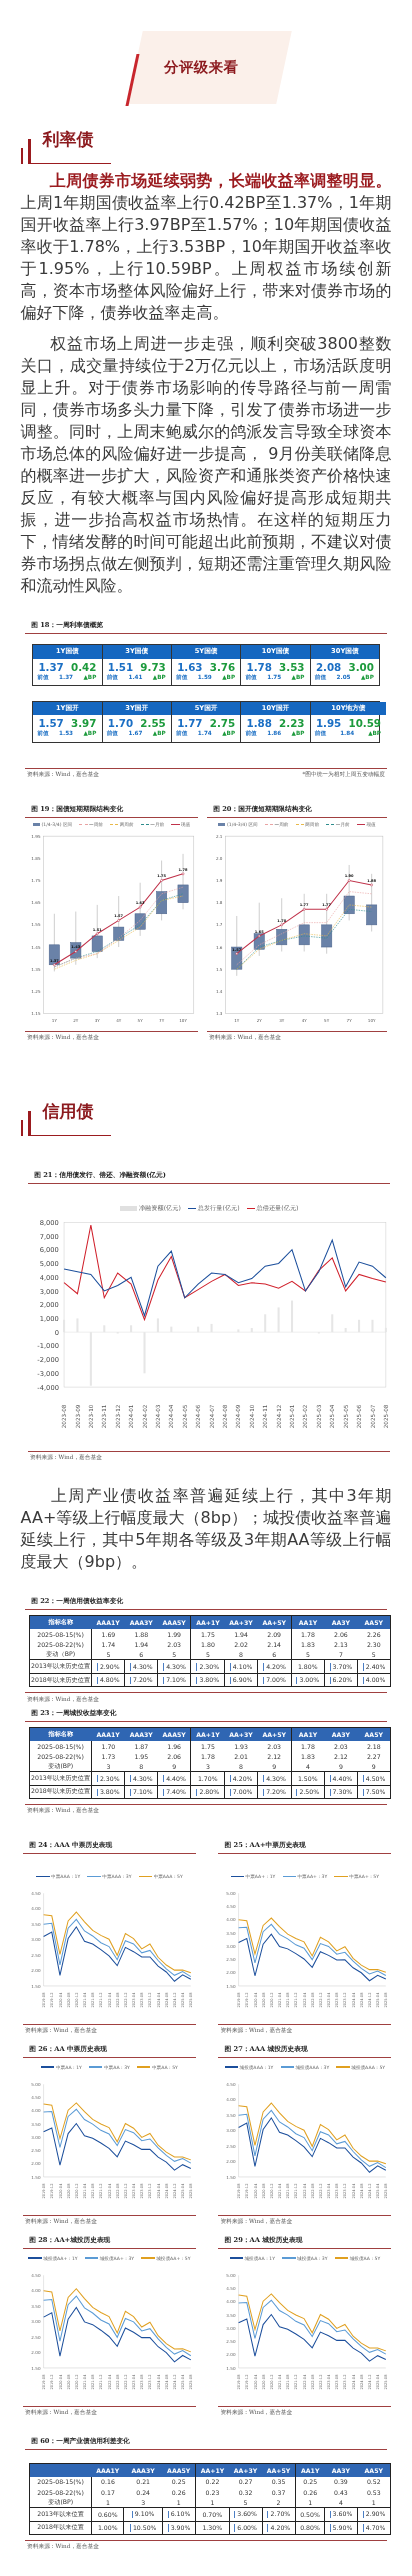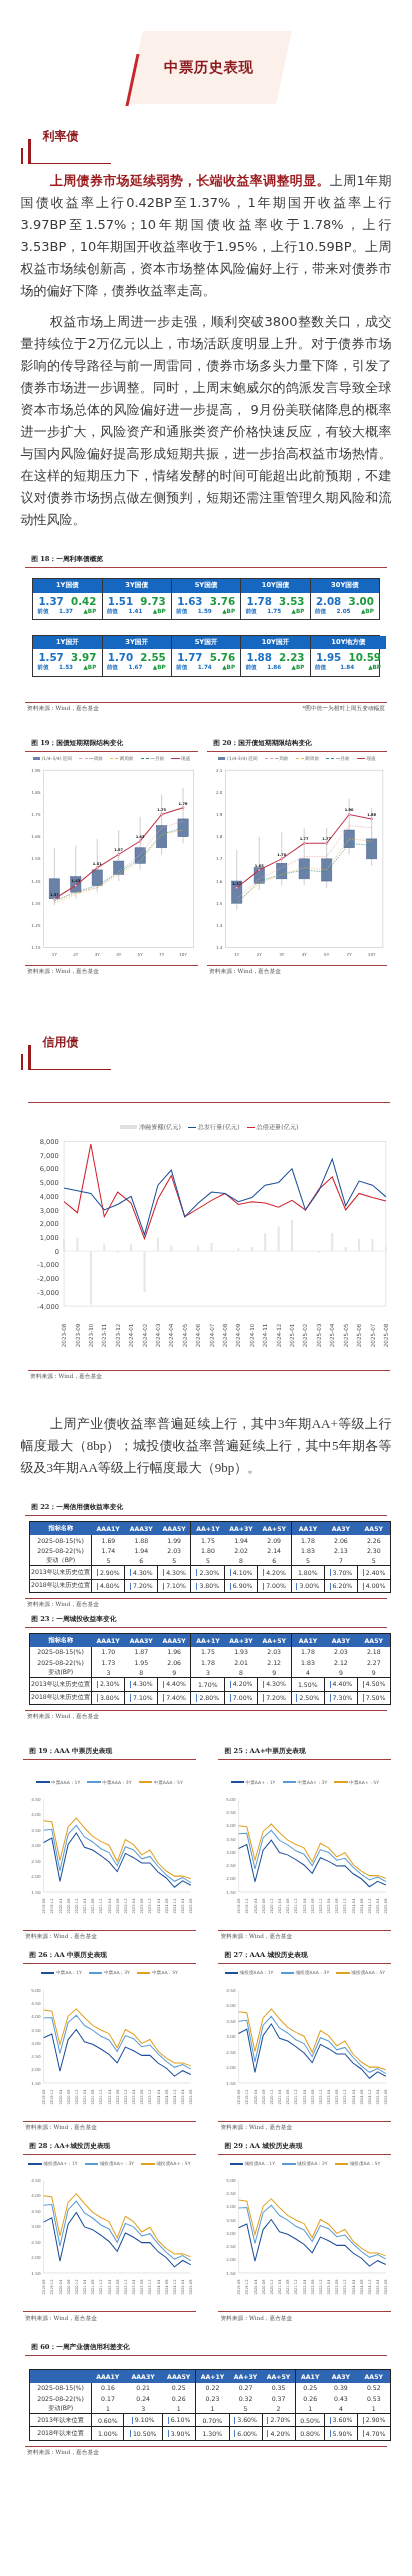--- a/index.html
+++ b/index.html
@@ -10,23 +10,23 @@
   .banner { height: 108px; position: relative; }
   .banner-bg { position: absolute; left: 135px; top: 31px; width: 149px; height: 73px; background: #fbf0ea; transform: skewX(-12deg); }
   .banner-slash { position: absolute; left: 131px; top: 54px; width: 2.6px; height: 52px; background: #c8262d; transform: skewX(-12deg); }
   .banner-title { position: absolute; left: 164px; top: 58px; font-size: 14.4px; font-weight: bold; color: #8c1a1e; letter-spacing: 0.5px; }
 
   
   .sec-head { position: relative; height: 62px; margin-left: 20.6px; }
   .sec-head .bar1 { position: absolute; left: 0; top: 40px; width: 2.6px; height: 15.5px; background: #9b1b1f; }
   .sec-head .bar2 { position: absolute; left: 7.7px; top: 31px; width: 2.6px; height: 25px; background: #9b1b1f; }
   .sec-head .line { position: absolute; left: 7.7px; top: 55px; width: 83px; height: 1px; background: #9b1b1f; }
-  .sec-head .label { position: absolute; left: 22px; top: 19.6px; font-size: 12px; font-weight: bold; color: #8c1a1e; }
-
-  .para { padding: 0 20.6px; font-size: 13px; line-height: 22px; color: #3a3a3a; text-align: justify; margin-bottom: 9.3px; }
+  .sec-head .label { position: absolute; left: 22px; top: 19.6px; font-size: 17px; font-weight: bold; color: #8c1a1e; }
+
+  .para { padding: 0 20.6px; font-size: 16px; line-height: 22px; color: #3a3a3a; text-align: justify; margin-bottom: 9.3px; }
   .para .indent { display: inline-block; width: 29px; }
   .hl { color: #9b1b1f; font-weight: bold; }
 
   .fig { margin: 0 25px; }
   .fig-title { font-size: 6.7px; font-weight: bold; color: #222; padding: 3.1px 6.2px; font-family: "DejaVu Serif", serif; }
   .fig-rule { height: 1px; background: #a04040; }
   .fig-src { font-size: 5.7px; color: #555; padding: 2.1px 2.1px; font-family: "DejaVu Serif", serif; display: flex; justify-content: space-between; }
 
   
   .cards { padding: 10.3px 7.2px; }
@@ -62,21 +62,21 @@
   .ytab tr.pos td .mark { display: inline-block; width: 1px; height: 7.2px; background: #4b7ec4; margin-right: 2.1px; vertical-align: middle; }
 </style>
 </head>
 <body>
 
 <div class="page">
 
   <div class="banner">
     <div class="banner-bg"></div>
     <div class="banner-slash"></div>
-    <div class="banner-title">中票历史表现</div>
+    <div class="banner-title">分评级来看</div>
   </div>
 
   <div class="sec-head">
     <div class="bar1"></div>
     <div class="bar2"></div>
     <div class="line"></div>
     <div class="label">利率债</div>
   </div>
 
   <p class="para"><span class="indent"></span><span class="hl">上周债券市场延续弱势，长端收益率调整明显。</span><span>上周1年期国债收益率上行0.42BP至1.37%，1年期国开收益率上行3.97BP至1.57%；10年期国债收益率收于1.78%，上行3.53BP，10年期国开收益率收于1.95%，上行10.59BP。上周权益市场续创新高，资本市场整体风险偏好上行，带来对债券市场的偏好下降，债券收益率走高。</span></p>
@@ -170,21 +170,21 @@
           <div class="card-sub">
             <span class="lbl">前值</span>
             <span class="pv">1.67</span>
             <span class="bp">▲BP</span>
           </div>
         </div>
           <div class="card">
           <div class="card-head">5Y国开</div>
           <div class="card-main">
             <span class="v">1.77</span>
-            <span class="d">5.76</span>
+            <span class="d">2.75</span>
           </div>
           <div class="card-sub">
             <span class="lbl">前值</span>
             <span class="pv">1.74</span>
             <span class="bp">▲BP</span>
           </div>
         </div>
           <div class="card">
           <div class="card-head">10Y国开</div>
           <div class="card-main">
@@ -385,20 +385,21 @@
 
   <div class="sec-head" style="margin-top:36px;">
     <div class="bar1"></div>
     <div class="bar2"></div>
     <div class="line"></div>
     <div class="label">信用债</div>
   </div>
 
 
   <div class="fig" style="margin-top:26px;margin-left:28px;margin-right:21.6px;">
+    <div class="fig-title">图 21：信用债发行、偿还、净融资额(亿元)</div>
     <div class="fig-rule"></div>
     <div class="legend" id="fig21-legend" style="margin-top:15.5px;font-size:6.2px;">
         <span>
           <i class="sw" style="background:#e0e0e0;height:4.1px;width:17.5px"></i>
           <b style="font-weight:normal">净融资额(亿元)</b>
         </span>
         <span>
           <i class="sw" style="background:#1c4f9c"></i>
           <b style="font-weight:normal">总发行量(亿元)</b>
         </span>
@@ -475,21 +476,21 @@
         <text transform="translate(646.9166666666666,410) rotate(-90)" font-size="11" fill="#555">2025-06</text>
         <text transform="translate(672.9583333333334,410) rotate(-90)" font-size="11" fill="#555">2025-07</text>
         <text transform="translate(699,410) rotate(-90)" font-size="11" fill="#555">2025-08</text>
       </svg>
     <div class="fig-rule"></div>
     <div class="fig-src">
         <span>资料来源：Wind，嘉合基金</span>
       </div>
   </div>
 
-  <p class="para" style="margin-top:30px;font-family:Liberation Serif, serif;"><span class="indent"></span><span>上周产业债收益率普遍延续上行，其中3年期AA+等级上行幅度最大（8bp）；城投债收益率普遍延续上行，其中5年期各等级及3年期AA等级上行幅度最大（9bp）。</span></p>
+  <p class="para" style="margin-top:21px;"><span class="indent"></span><span>上周产业债收益率普遍延续上行，其中3年期AA+等级上行幅度最大（8bp）；城投债收益率普遍延续上行，其中5年期各等级及3年期AA等级上行幅度最大（9bp）。</span></p>
 
   <div class="fig" style="margin-top:20.6px;">
     <div class="fig-title">图 22：一周信用债收益率变化</div>
     <div class="fig-rule"></div>
     <table class="ytab" id="fig22-table">
         <tbody>
           <tr>
             <th>指标名称</th>
             <th>AAA1Y</th>
             <th>AAA3Y</th>
@@ -649,21 +650,21 @@
         </tbody>
       </table>
     <div class="fig-rule"></div>
     <div class="fig-src">
         <span>资料来源：Wind，嘉合基金</span>
       </div>
   </div>
 
   <div id="hist-grid" style="margin:20.6px 20.6px 0 23px;display:flex;flex-wrap:wrap;justify-content:space-between;">
       <div class="chart-box" style="margin-bottom:5.2px">
-        <div class="fig-title">图 19：AAA 中票历史表现</div>
+        <div class="fig-title">图 24：AAA 中票历史表现</div>
         <div class="fig-rule"></div>
         <div class="legend" style="margin-top:15.5px">
           <span>
             <i class="sw" style="background:#1c4f9c;width:13.4px"></i>
             <b style="font-weight:normal">中票AAA：1Y</b>
           </span>
           <span>
             <i class="sw" style="background:#5b9bd5;width:13.4px"></i>
             <b style="font-weight:normal">中票AAA：3Y</b>
           </span>

